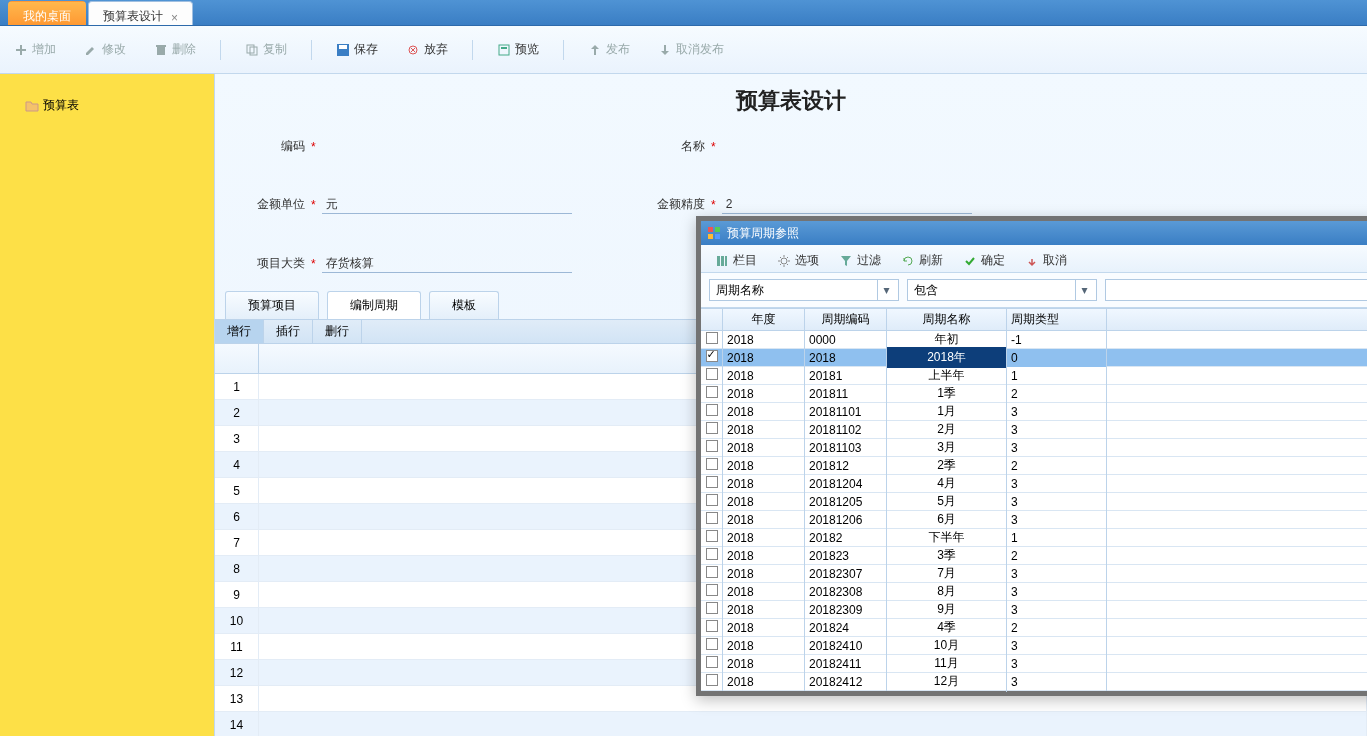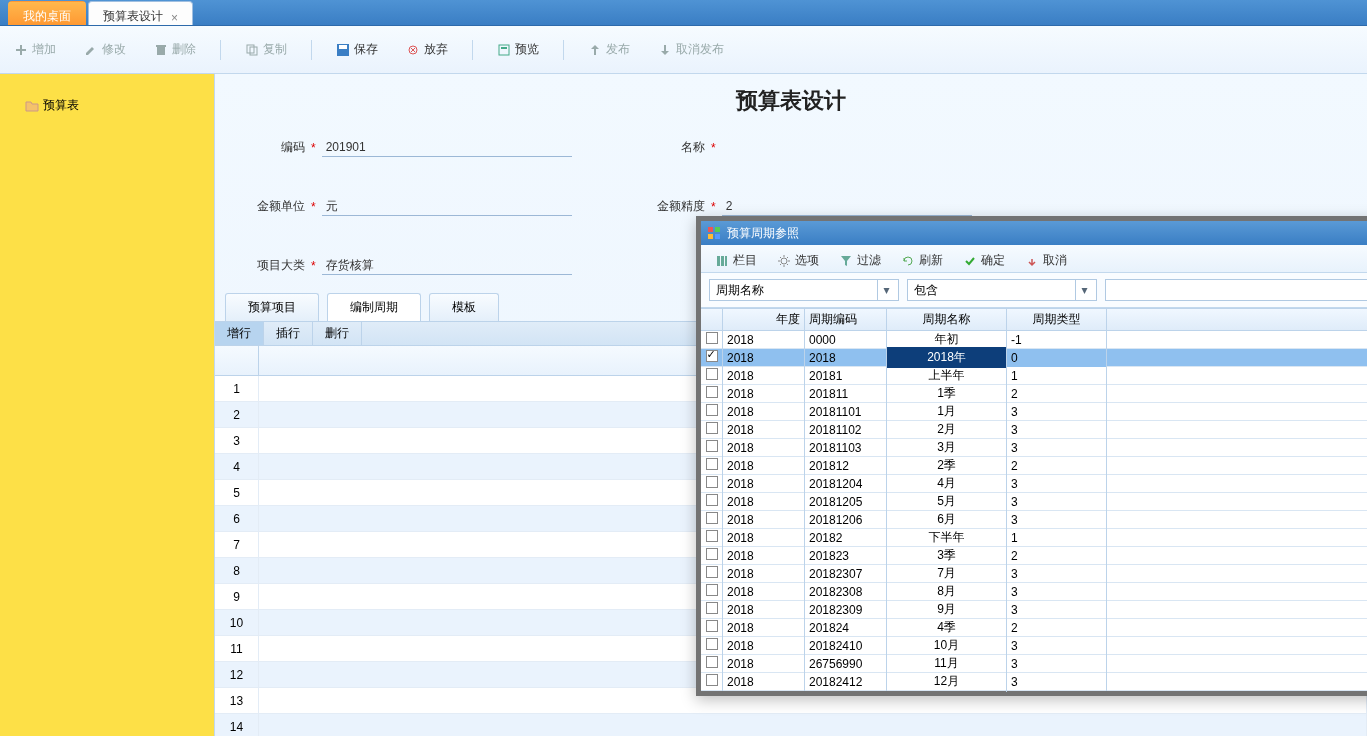--- a/index.html
+++ b/index.html
@@ -181,21 +181,20 @@
     </div>
   </div>
 
   <div class="main">
     <div class="pagetitle">预算表设计</div>
 
     <div class="form">
       <div class="formrow">
         <span class="flabel">编码</span>
           <span class="req">*</span>
-        <input class="finput" value="201901" style="">
       </div>
       <div class="formrow">
         <span class="flabel">名称</span>
           <span class="req">*</span>
       </div>
       <div class="formrow">
         <span class="flabel">金额单位</span>
           <span class="req">*</span>
         <input class="finput" value="元" style="">
       </div>
@@ -375,24 +374,24 @@
         <span class="dd">▾</span>
       </div>
       <div class="combo" style="flex:1">
         <input style="width: 100%;" value="">
       </div>
     </div>
   </div>
   <div class="dlggrid">
     <div class="dh">
       <div class="dc c0"></div>
-      <div class="dc c1" style="text-align:right">年度</div>
-      <div class="dc c2" style="">周期编码</div>
+      <div class="dc c1" style="text-align:center">年度</div>
+      <div class="dc c2" style="text-align:center">周期编码</div>
       <div class="dc c3">周期名称</div>
-      <div class="dc c4" style="text-align:center">周期类型</div>
+      <div class="dc c4" style="text-align:left">周期类型</div>
     </div>
     <div id="dlgbody">
         <div class="dr">
           <div class="dc c0"><span class="cbx"></span></div>
           <div class="dc c1">2018</div>
           <div class="dc c2">0000</div>
           <div class="dc c3">年初</div>
           <div class="dc c4">-1</div>
         </div>
         <div class="dr sel">
@@ -510,21 +509,21 @@
         <div class="dr">
           <div class="dc c0"><span class="cbx"></span></div>
           <div class="dc c1">2018</div>
           <div class="dc c2">20182410</div>
           <div class="dc c3">10月</div>
           <div class="dc c4">3</div>
         </div>
         <div class="dr">
           <div class="dc c0"><span class="cbx"></span></div>
           <div class="dc c1">2018</div>
-          <div class="dc c2">26756990</div>
+          <div class="dc c2">20182411</div>
           <div class="dc c3">11月</div>
           <div class="dc c4">3</div>
         </div>
         <div class="dr">
           <div class="dc c0"><span class="cbx"></span></div>
           <div class="dc c1">2018</div>
           <div class="dc c2">20182412</div>
           <div class="dc c3">12月</div>
           <div class="dc c4">3</div>
         </div>

